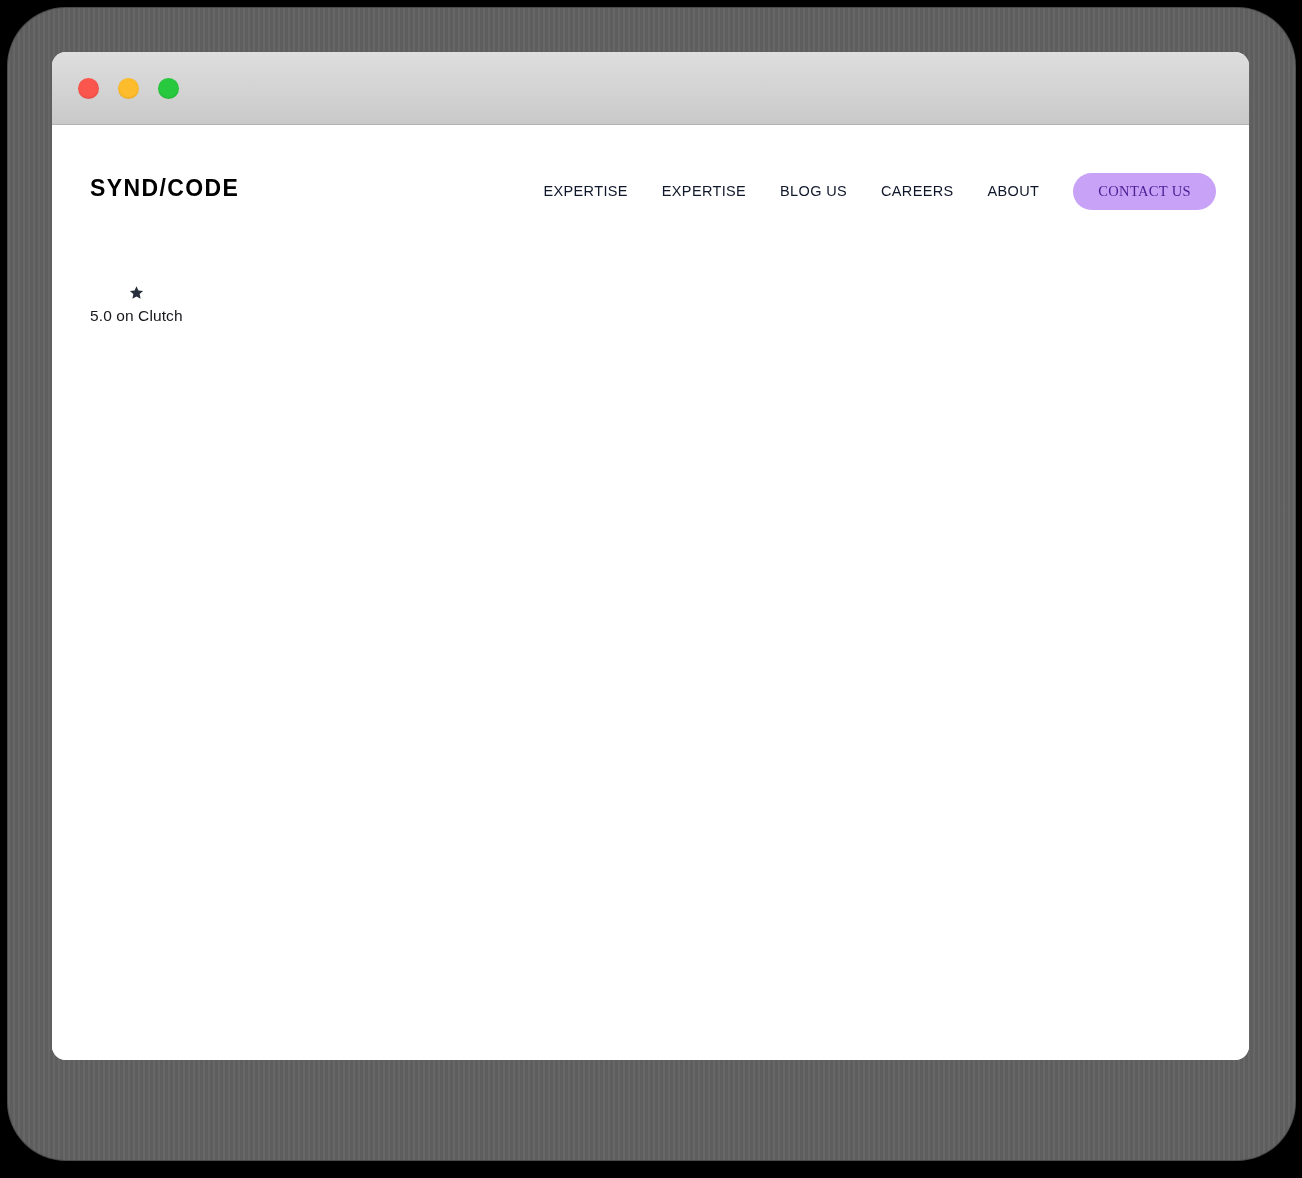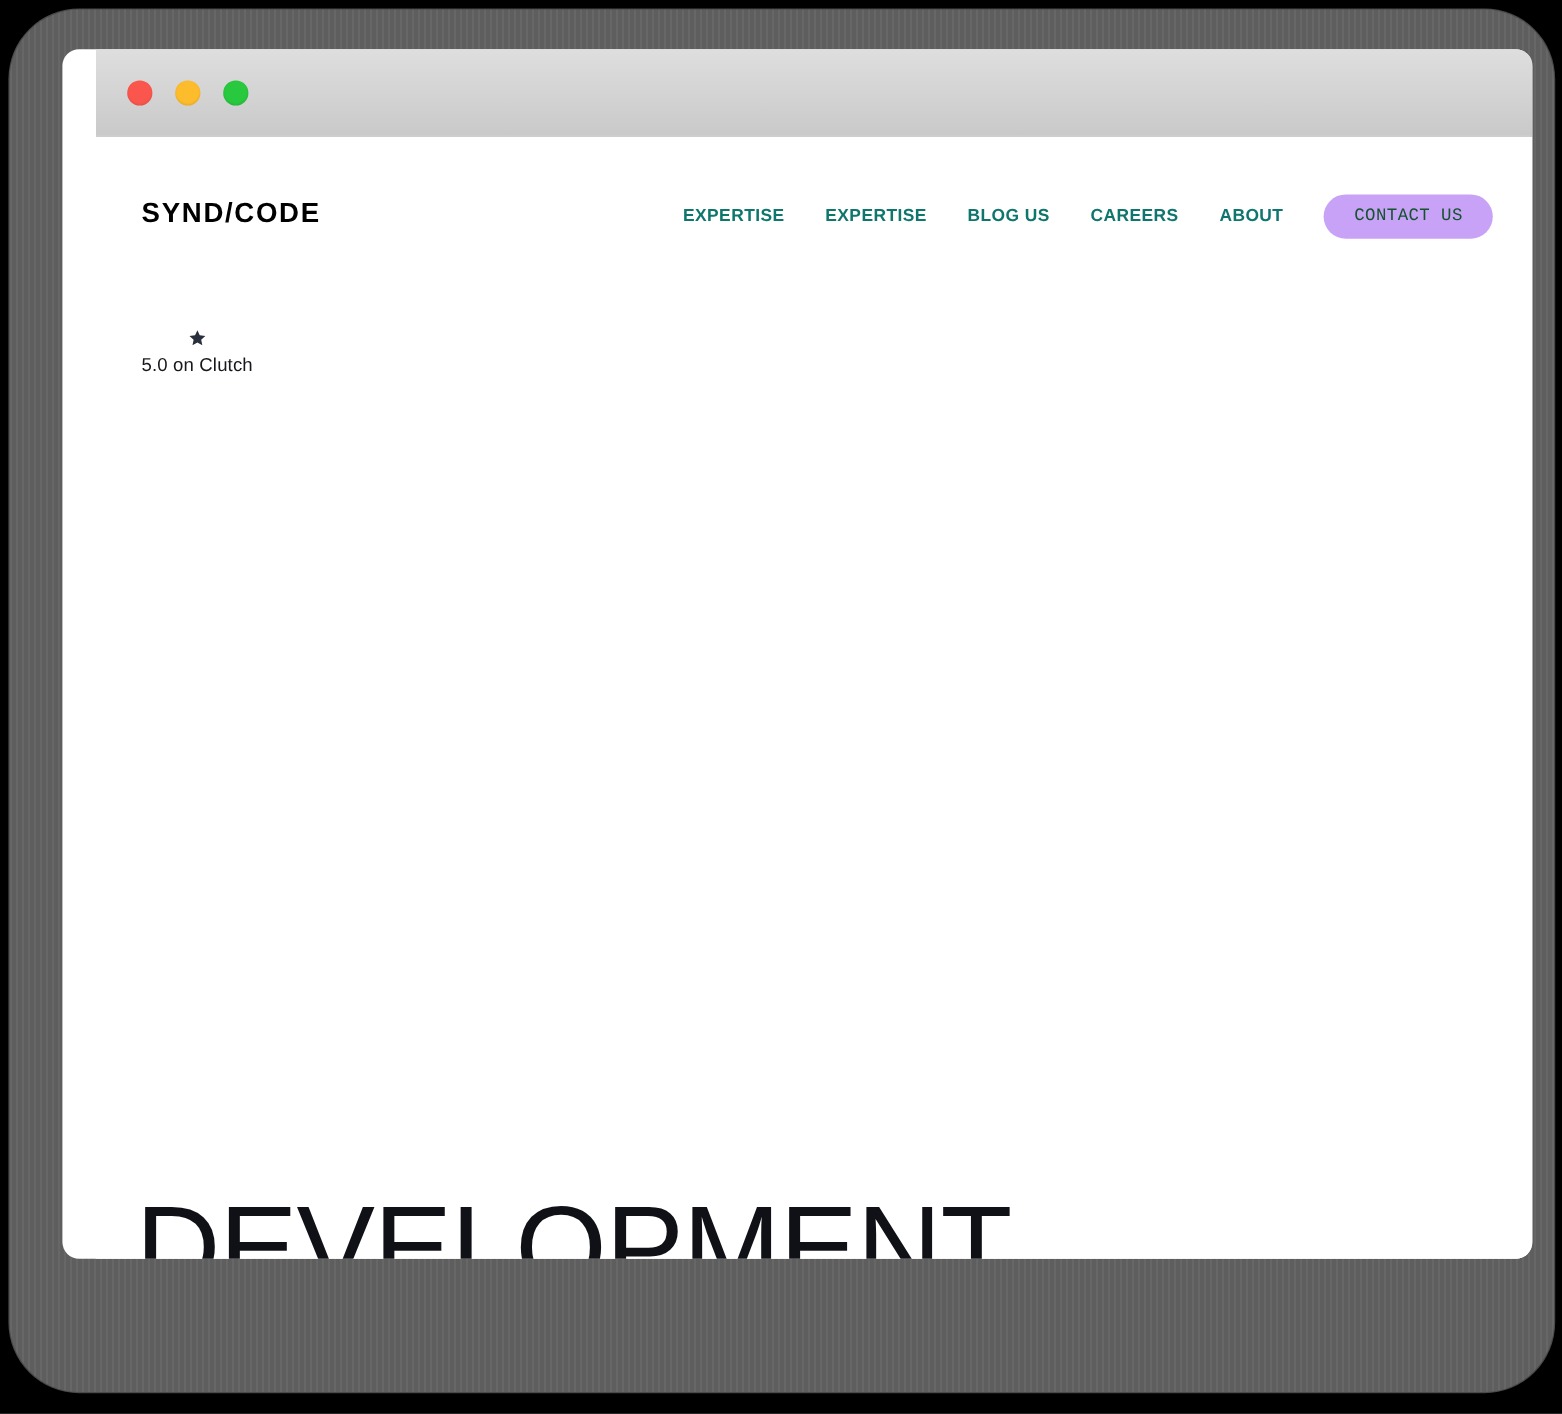--- a/index.html
+++ b/index.html
@@ -39,28 +39,27 @@
       rgba(0,0,0,0.035) 2px,
       rgba(0,0,0,0.035) 5px
     );
     pointer-events: none;
   }
 
   
   #browser-window {
     position: absolute;
     left: 52px;
-    top: 41px;
+    top: 52px;
     width: 1197px;
     height: 1008px;
     background: #ffffff;
     border-radius: 14px;
     overflow: hidden;
     z-index: 3;
-    padding-left: 28px;
   }
 
   
   #titlebar {
     position: relative;
     height: 73px;
     background: linear-gradient(to bottom, #dedede 0%, #d3d3d3 55%, #c9c9c9 100%);
     border-bottom: 1px solid #b4b4b4;
     box-sizing: border-box;
   }
@@ -111,43 +110,43 @@
   }
   #main-nav {
     margin-right: 33px;
     margin-top: 48px;
     display: flex;
     align-items: center;
     gap: 0;
   }
   .nav-link {
     font-size: 14.5px;
-    font-weight: 700;
+    font-weight: 400;
     letter-spacing: 0.35px;
-    color: #0f766e;
+    color: #0f172a;
     text-decoration: none;
     padding: 0 17px;
     line-height: 1;
     white-space: nowrap;
     cursor: pointer;
   }
   #contact-button {
     margin-left: 17px;
     background: #c8a2f7;
-    color: #14532d;
+    color: #4c1d95;
     font-size: 14.5px;
     font-weight: 500;
     letter-spacing: 0.35px;
     border: none;
     border-radius: 21px;
     padding: 11px 25px;
     line-height: 1;
     white-space: nowrap;
     cursor: pointer;
-    font-family: Liberation Mono, monospace;
+    font-family: Liberation Serif, serif;
   }
 
   
   #clutch-rating {
     position: absolute;
     left: 38px;
     top: 160px;
     display: flex;
     align-items: center;
     gap: 8px;
@@ -219,18 +218,17 @@
     </header>
 
     <div id="clutch-rating">
       <svg id="star-icon" viewBox="0 0 24 24">
         <path fill="currentColor" d="M12 1.8l3.12 6.86 7.48.84-5.56 5.06 1.52 7.36L12 18.2l-6.56 3.72 1.52-7.36L1.4 9.5l7.48-.84z"></path>
       </svg>
       <span id="clutch-text">5.0 on Clutch</span>
     </div>
 
     <h1 id="hero-heading">
-      <span class="line">DEVELOPMENT</span>
       <span class="line accent-line">COMPANY</span>
     </h1>
 
   </div>
 </div>
 
 </body></html>

